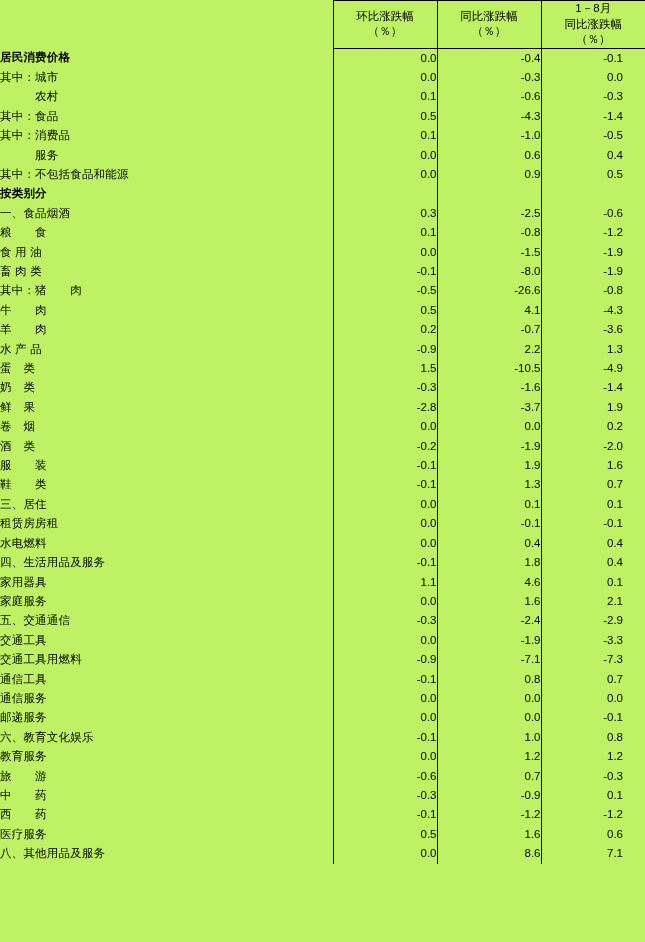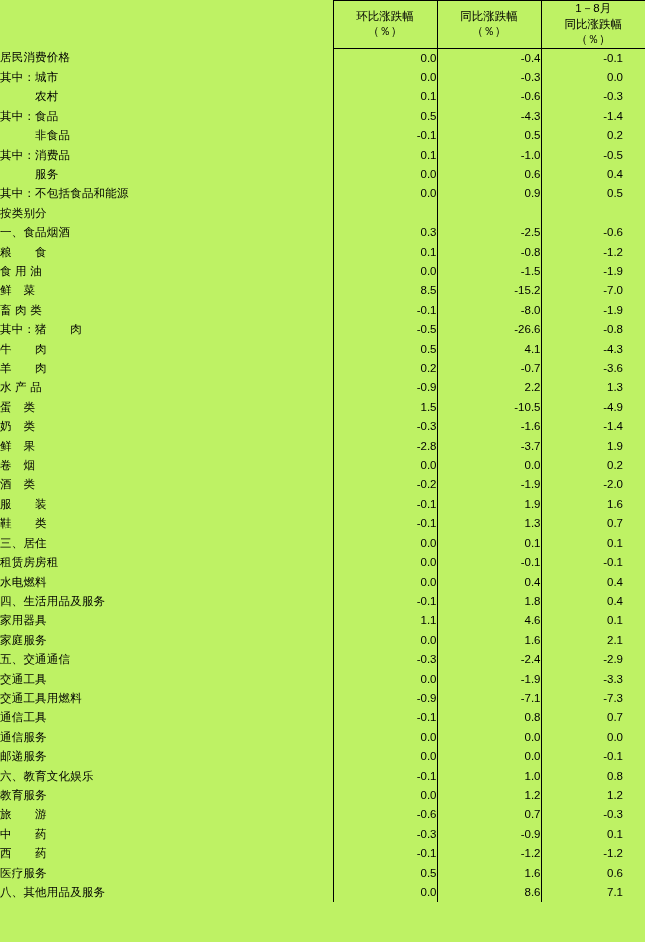--- a/index.html
+++ b/index.html
@@ -73,21 +73,21 @@
   td.val {
     border-right: 1px solid #000;
     text-align: right;
     padding-right: 14px;
     font-family: "Liberation Sans", sans-serif;
   }
   td.val.last {
     border-right: none;
     padding-right: 22px;
   }
-  .indent0 { padding-left: 4px; }
+  .indent0 { padding-left: 4px; font-weight: bold; }
   .indent1 { padding-left: 30px; }
   .indent2 { padding-left: 30px; }
   .indent3 { padding-left: 52px; }
   .indent4 { padding-left: 75px; }
 </style>
 </head>
 <body>
 
 <div class="page">
   <table class="cpi">
@@ -134,26 +134,20 @@
           <td class="val">-0.6</td>
           <td class="val last">-0.3</td>
         </tr>
         <tr class="data-row">
           <td class="label indent1">其中：食品</td>
           <td class="val">0.5</td>
           <td class="val">-4.3</td>
           <td class="val last">-1.4</td>
         </tr>
         <tr class="data-row">
-          <td class="label indent2">　　　非食品</td>
-          <td class="val">-0.1</td>
-          <td class="val">0.5</td>
-          <td class="val last">0.2</td>
-        </tr>
-        <tr class="data-row">
           <td class="label indent1">其中：消费品</td>
           <td class="val">0.1</td>
           <td class="val">-1.0</td>
           <td class="val last">-0.5</td>
         </tr>
         <tr class="data-row">
           <td class="label indent2">　　　服务</td>
           <td class="val">0.0</td>
           <td class="val">0.6</td>
           <td class="val last">0.4</td>
@@ -180,26 +174,20 @@
           <td class="label indent2">粮　　食</td>
           <td class="val">0.1</td>
           <td class="val">-0.8</td>
           <td class="val last">-1.2</td>
         </tr>
         <tr class="data-row">
           <td class="label indent2">食 用 油</td>
           <td class="val">0.0</td>
           <td class="val">-1.5</td>
           <td class="val last">-1.9</td>
-        </tr>
-        <tr class="data-row">
-          <td class="label indent2">鲜　菜</td>
-          <td class="val">8.5</td>
-          <td class="val">-15.2</td>
-          <td class="val last">-7.0</td>
         </tr>
         <tr class="data-row">
           <td class="label indent2">畜 肉 类</td>
           <td class="val">-0.1</td>
           <td class="val">-8.0</td>
           <td class="val last">-1.9</td>
         </tr>
         <tr class="data-row">
           <td class="label indent3">其中：猪　　肉</td>
           <td class="val">-0.5</td>

